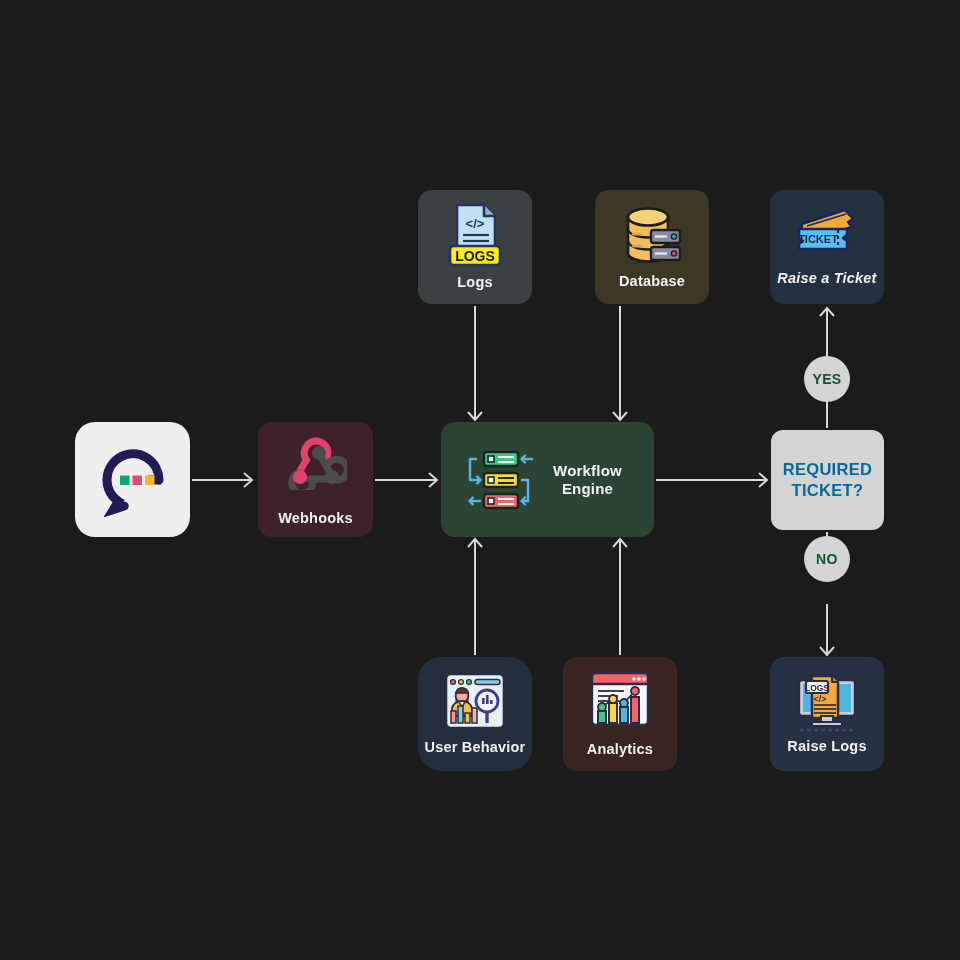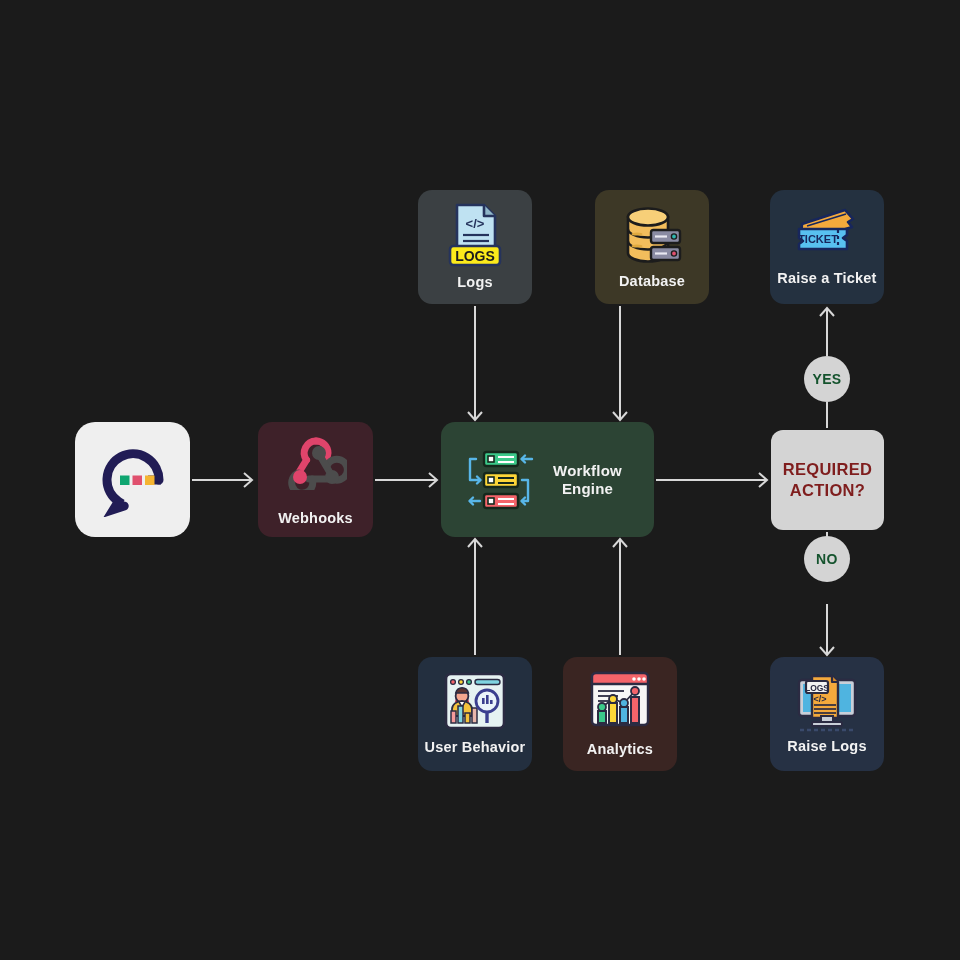--- a/index.html
+++ b/index.html
@@ -42,34 +42,34 @@
   #webhooks-card{left:258px;top:422px;width:115px;height:115px;background:#3e2129;}
   #webhooks-card .label{margin-top:20px;}
 
   #logs-card{left:418px;top:190px;width:114px;height:114px;background:#3b4043;}
   #logs-card .label{margin-top:6px;}
 
   #database-card{left:563px;top:190px;width:114px;height:114px;background:#3d3826;margin-left:32px;}
   #database-card .label{margin-top:6px;}
 
   #ticket-card{left:770px;top:190px;width:114px;height:114px;background:#243140;align-items:center;}
-  #ticket-card .label{margin-top:4px;}
+  #ticket-card .label{margin-top:4px;font-style:italic;}
 
   #workflow-card{
     left:441px;top:422px;width:213px;height:115px;background:#2c4434;
     flex-direction:row;gap:6px;
   }
   #workflow-card .label{font-size:15px;width:92px;text-align:center;}
 
   #required-card{
     left:771px;top:430px;width:113px;height:100px;background:#d4d4d4;border-radius:12px;
   }
-  #required-card .label{color:#7f1d1d;font-size:16.5px;letter-spacing:.3px;line-height:1.25;}
-
-  #userbehavior-card{left:418px;top:657px;width:114px;height:114px;background:#232f3f;}
+  #required-card .label{color:#0369a1;font-size:16.5px;letter-spacing:.3px;line-height:1.25;}
+
+  #userbehavior-card{left:418px;top:657px;width:114px;height:114px;background:#232f3f;border-radius:23px;}
   #userbehavior-card .label{margin-top:6px;}
 
   #analytics-card{left:563px;top:657px;width:114px;height:114px;background:#3a2522;}
   #analytics-card .label{margin-top:10px;}
 
   #datalogs-card{left:770px;top:657px;width:114px;height:114px;background:#263144;}
   #datalogs-card .label{margin-top:4px;}
 
   
   .badge{
@@ -252,21 +252,21 @@
     </div>
     <div class="label">
       <span>Workflow</span><br>
       <span>Engine</span>
     </div>
   </div>
 
   <div class="node" id="required-card">
     <div class="label">
       <span>REQUIRED</span><br>
-      <span>ACTION?</span>
+      <span>TICKET?</span>
     </div>
   </div>
 
   <div class="badge" id="yes-badge">
     <span>YES</span>
   </div>
   <div class="badge" id="no-badge">
     <span>NO</span>
   </div>
 

